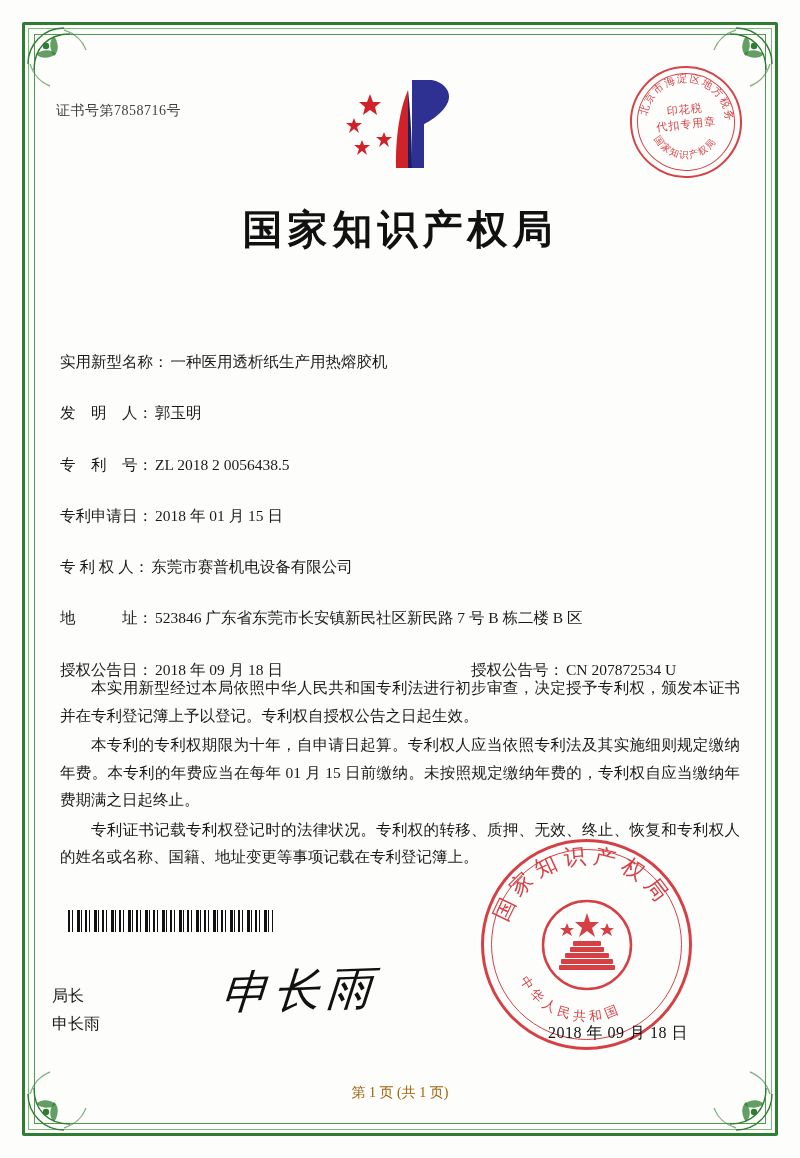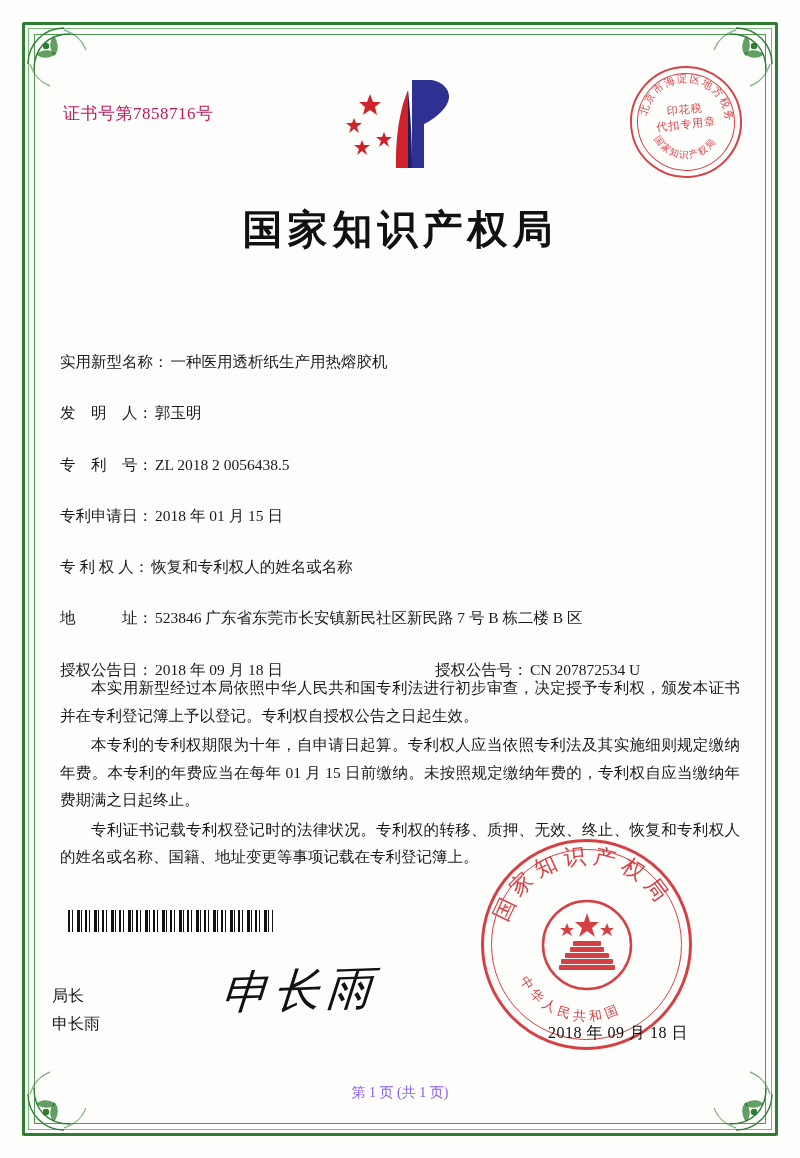--- a/index.html
+++ b/index.html
@@ -52,25 +52,25 @@
   .corner.br { right: 24px; bottom: 24px; transform: scale(-1,-1); }
 
   
   .content {
     position: absolute;
     left: 52px; top: 52px; right: 52px; bottom: 52px;
   }
 
   .cert-no {
     position: absolute;
-    left: 11px;
+    left: 4px;
     top: 50px;
-    font-size: 17px;
+    font-size: 14px;
     letter-spacing: 0.5px;
-    color: #be185d;
+    color: #404040;
   }
 
   
   .logo {
     position: absolute;
     left: 50%;
     top: 20px;
     transform: translateX(-50%);
     width: 160px;
     height: 110px;
@@ -141,20 +141,21 @@
   .field-label {
     white-space: pre;
     flex: 0 0 auto;
   }
   .field-value {
     flex: 1 1 auto;
     padding-left: 2px;
   }
   .field-row.two-col {
     margin-bottom: 16px;
+    gap: 36px;
   }
   .col-left { flex: 0 0 375px; display: flex; }
   .col-right { flex: 1 1 auto; display: flex; }
 
   .paragraphs {
     position: absolute;
     left: 8px;
     right: 8px;
     top: 622px;
     font-size: 15.5px;
@@ -237,21 +238,21 @@
     color: #111;
     letter-spacing: 0.5px;
   }
 
   .page-footer {
     position: absolute;
     left: 0; right: 0;
     bottom: 4px;
     text-align: center;
     font-size: 14px;
-    color: #8b5cf6;
+    color: #a16207;
   }
 </style>
 </head>
 <body>
 
 <div class="page">
 
   <div class="border-outer"></div>
   <div class="border-hair"></div>
   <div class="border-inner"></div>
@@ -360,21 +361,21 @@
         <span class="field-value">ZL 2018 2 0056438.5</span>
       </div>
 
       <div class="field-row">
         <span class="field-label">专利申请日：</span>
         <span class="field-value">2018 年 01 月 15 日</span>
       </div>
 
       <div class="field-row">
         <span class="field-label">专 利 权 人：</span>
-        <span class="field-value">恢复和专利权人的姓名或名称</span>
+        <span class="field-value">东莞市赛普机电设备有限公司</span>
       </div>
 
       <div class="field-row">
         <span class="field-label">地　　　址：</span>
         <span class="field-value">523846 广东省东莞市长安镇新民社区新民路 7 号 B 栋二楼 B 区</span>
       </div>
 
       <div class="field-row two-col">
         <span class="col-left">
           <span class="field-label">授权公告日：</span>

